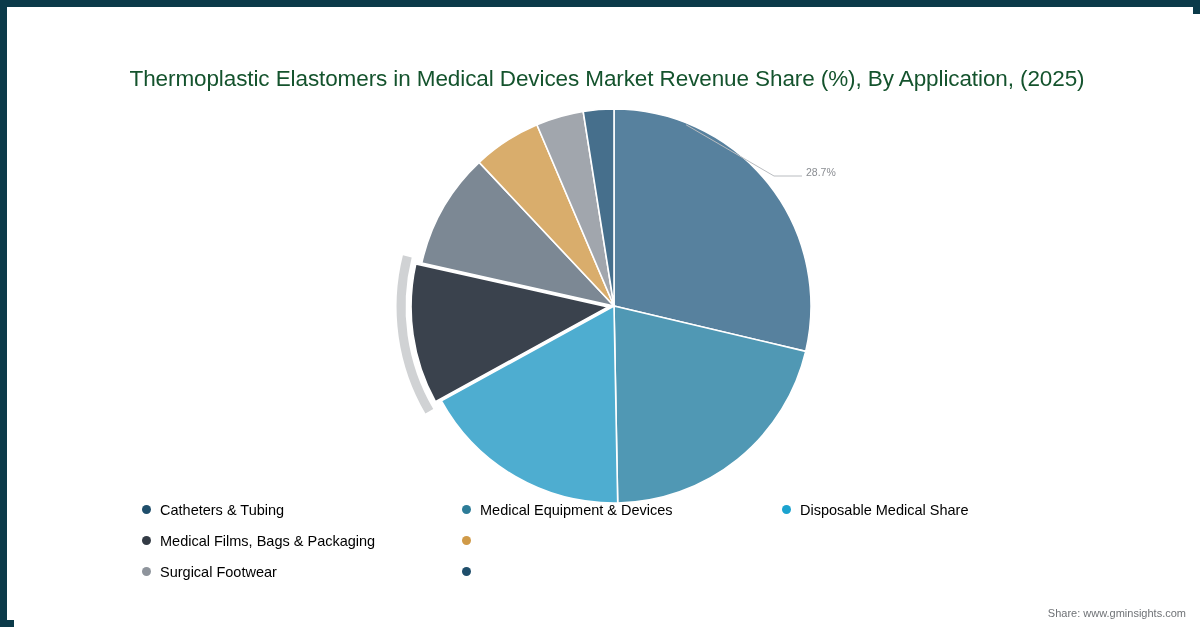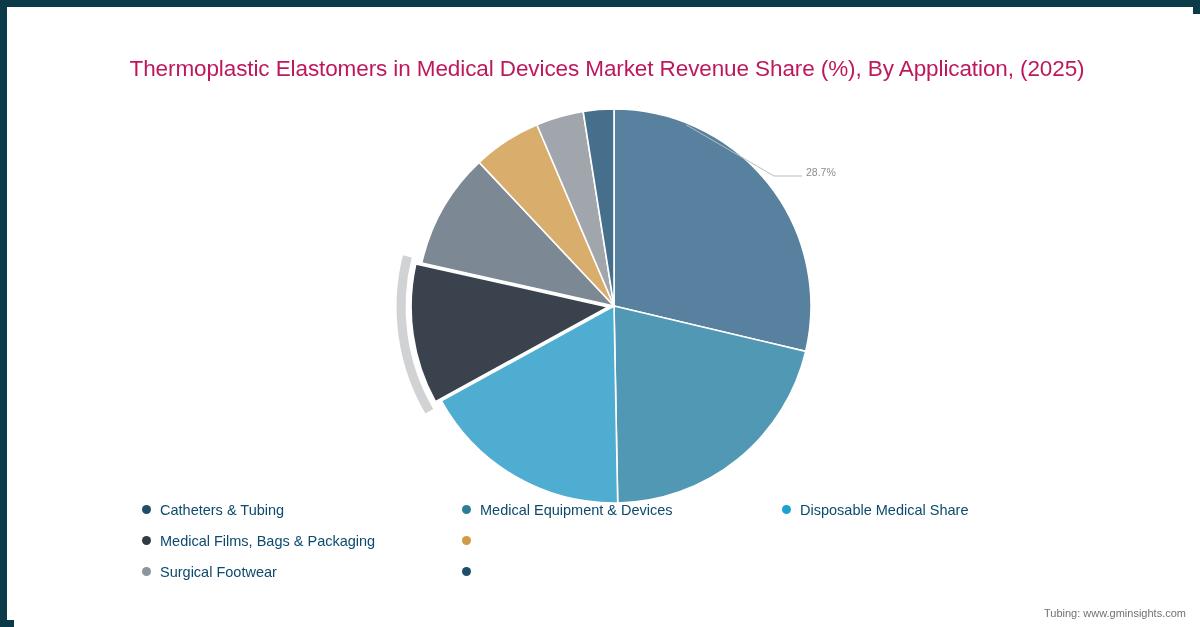--- a/index.html
+++ b/index.html
@@ -25,26 +25,26 @@
   .canvas {
     position: absolute;
     left: 7px; top: 7px;
     width: 1186px;
     height: 613px;
     background: #ffffff;
   }
   .chart-title {
     position: absolute;
     left: 0;
-    top: 42px;
+    top: 52px;
     width: 1186px;
     text-align: center;
     font-size: 22.5px;
     font-weight: 400;
-    color: #be185d;
+    color: #14532d;
     letter-spacing: -0.1px;
     white-space: nowrap;
   }
   
   .pie-wrap {
     position: absolute;
     left: 330px;
     top: 90px;
     width: 540px;
     height: 400px;
@@ -80,21 +80,21 @@
   .legend-item.c3 { width: 320px; }
   .legend-dot {
     width: 9px;
     height: 9px;
     border-radius: 50%;
     margin-right: 9px;
     flex: 0 0 auto;
   }
   .legend-label {
     font-size: 14.5px;
-    color: #0c4a6e;
+    color: #000000;
     white-space: nowrap;
   }
   
   .source {
     position: absolute;
     right: 14px;
     bottom: 8px;
     font-size: 11px;
     color: #6f7276;
     white-space: nowrap;
@@ -178,15 +178,15 @@
         <div class="legend-item c2">
           <span class="legend-dot" style="background: rgb(31, 78, 107);"></span>
         </div>
         <div class="legend-item c3 empty">
 
           <span class="legend-label"></span>
         </div>
       </div>
     </div>
 
-    <div class="source">Tubing: www.gminsights.com</div>
+    <div class="source">Share: www.gminsights.com</div>
   </div>
 </div>
 
 </body></html>

